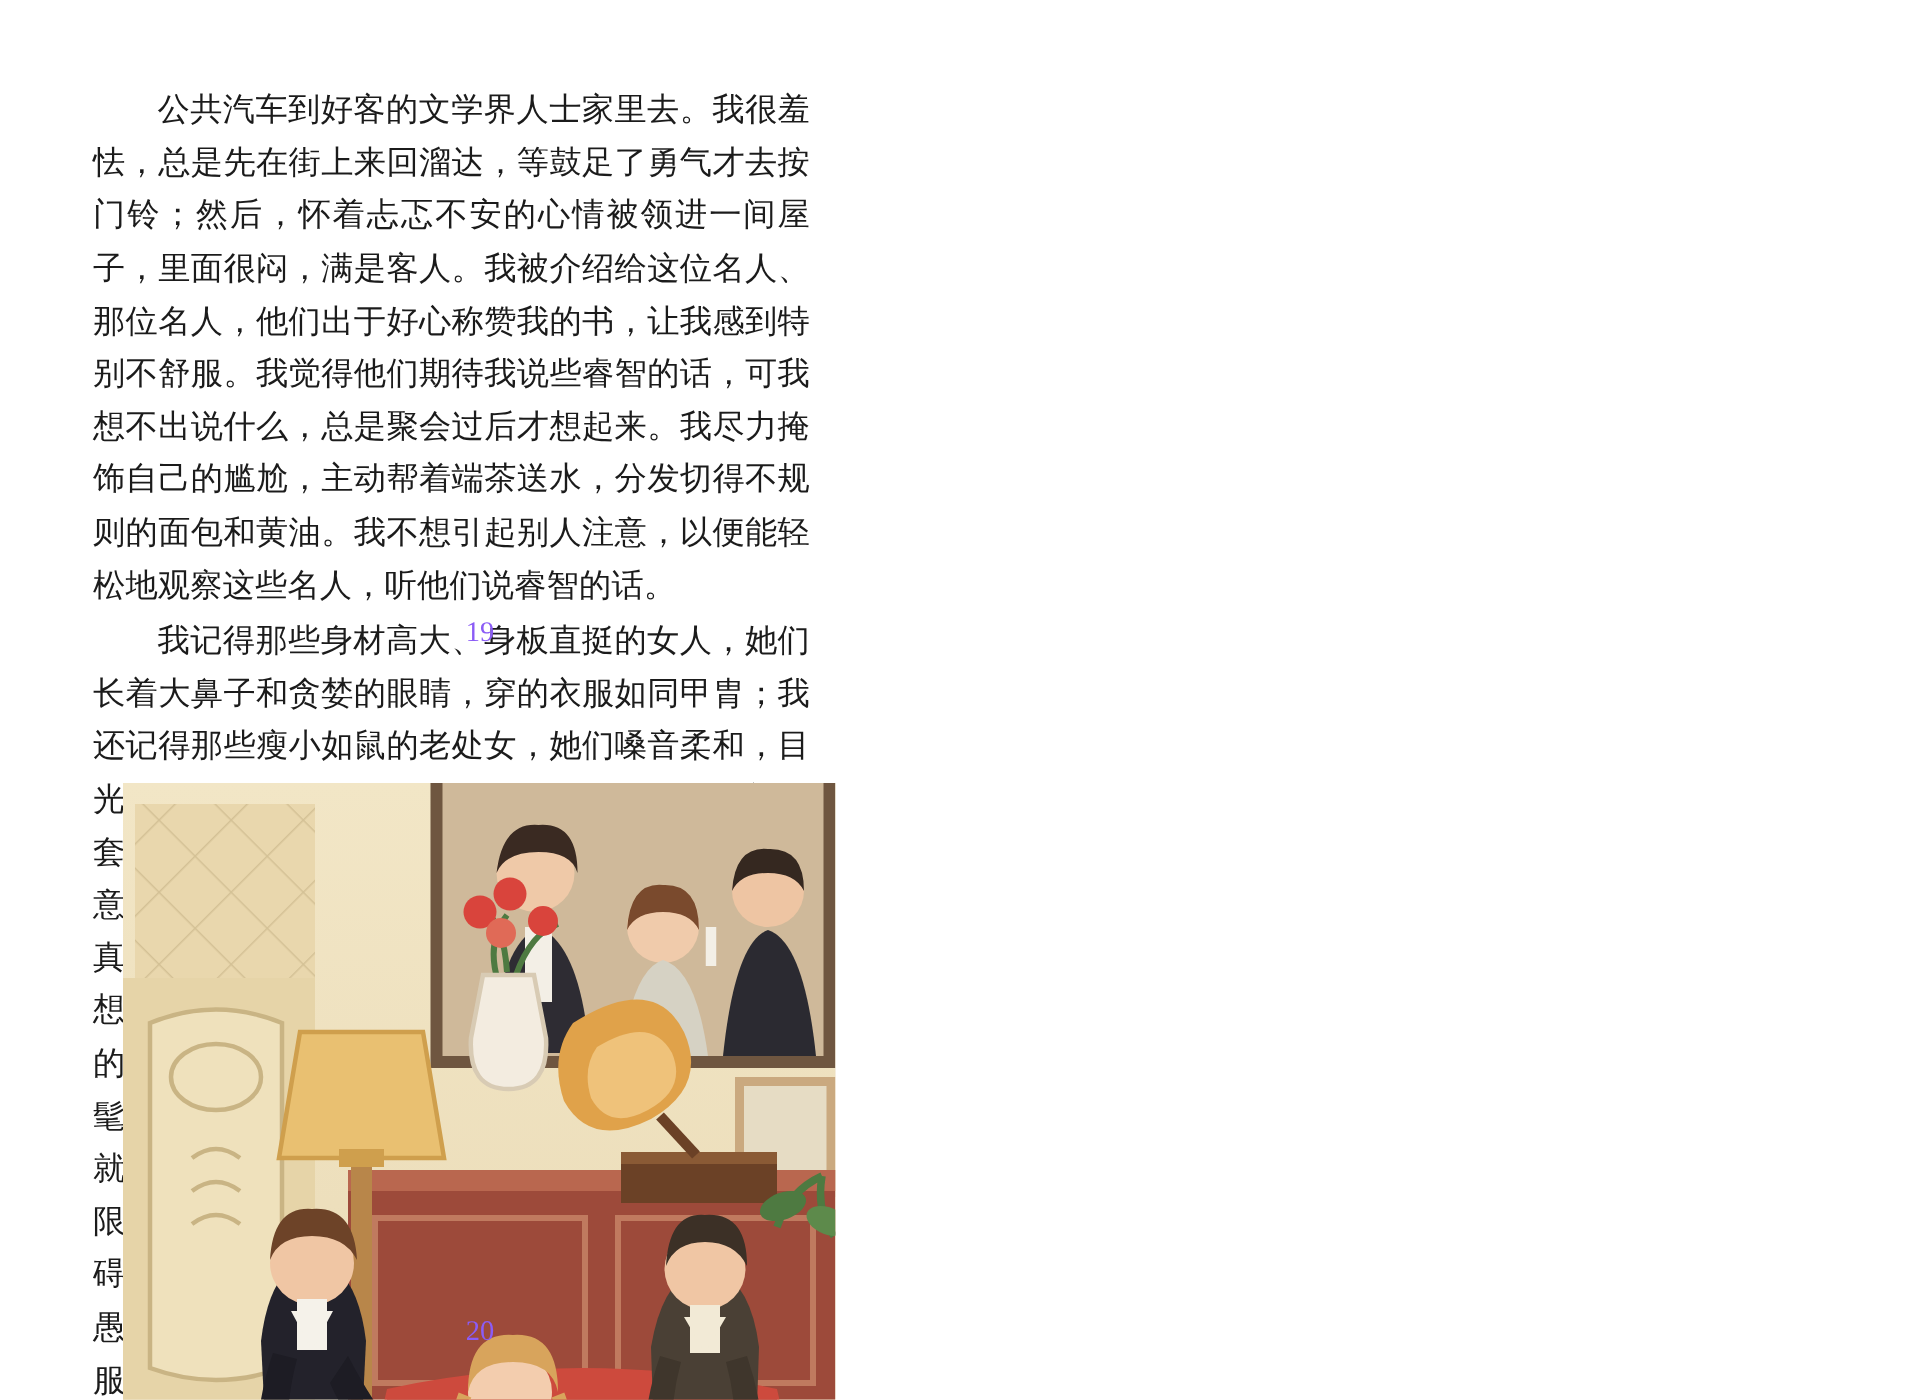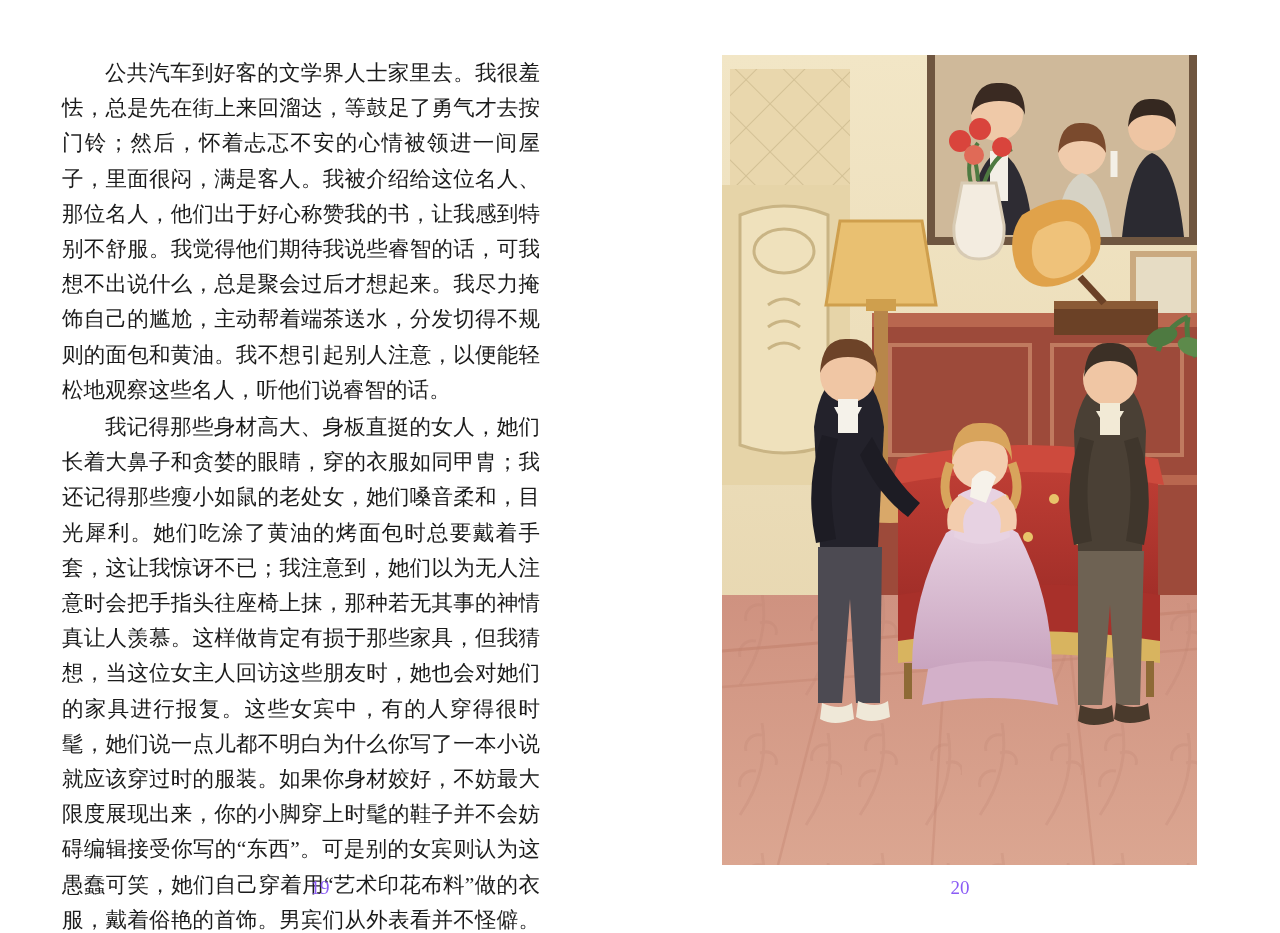--- a/index.html
+++ b/index.html
@@ -11,20 +11,21 @@
     width: 1280px;
     height: 933px;
     font-family: "Liberation Serif", "DejaVu Serif", serif;
     overflow: hidden;
     position: relative;
   }
   .spread {
     position: absolute;
     inset: 0;
     display: flex;
+    flex-direction: column;
   }
   .page {
     position: relative;
     height: 100%;
     box-sizing: border-box;
   }
   .page-left {
     width: 640px;
   }
   .page-right {

